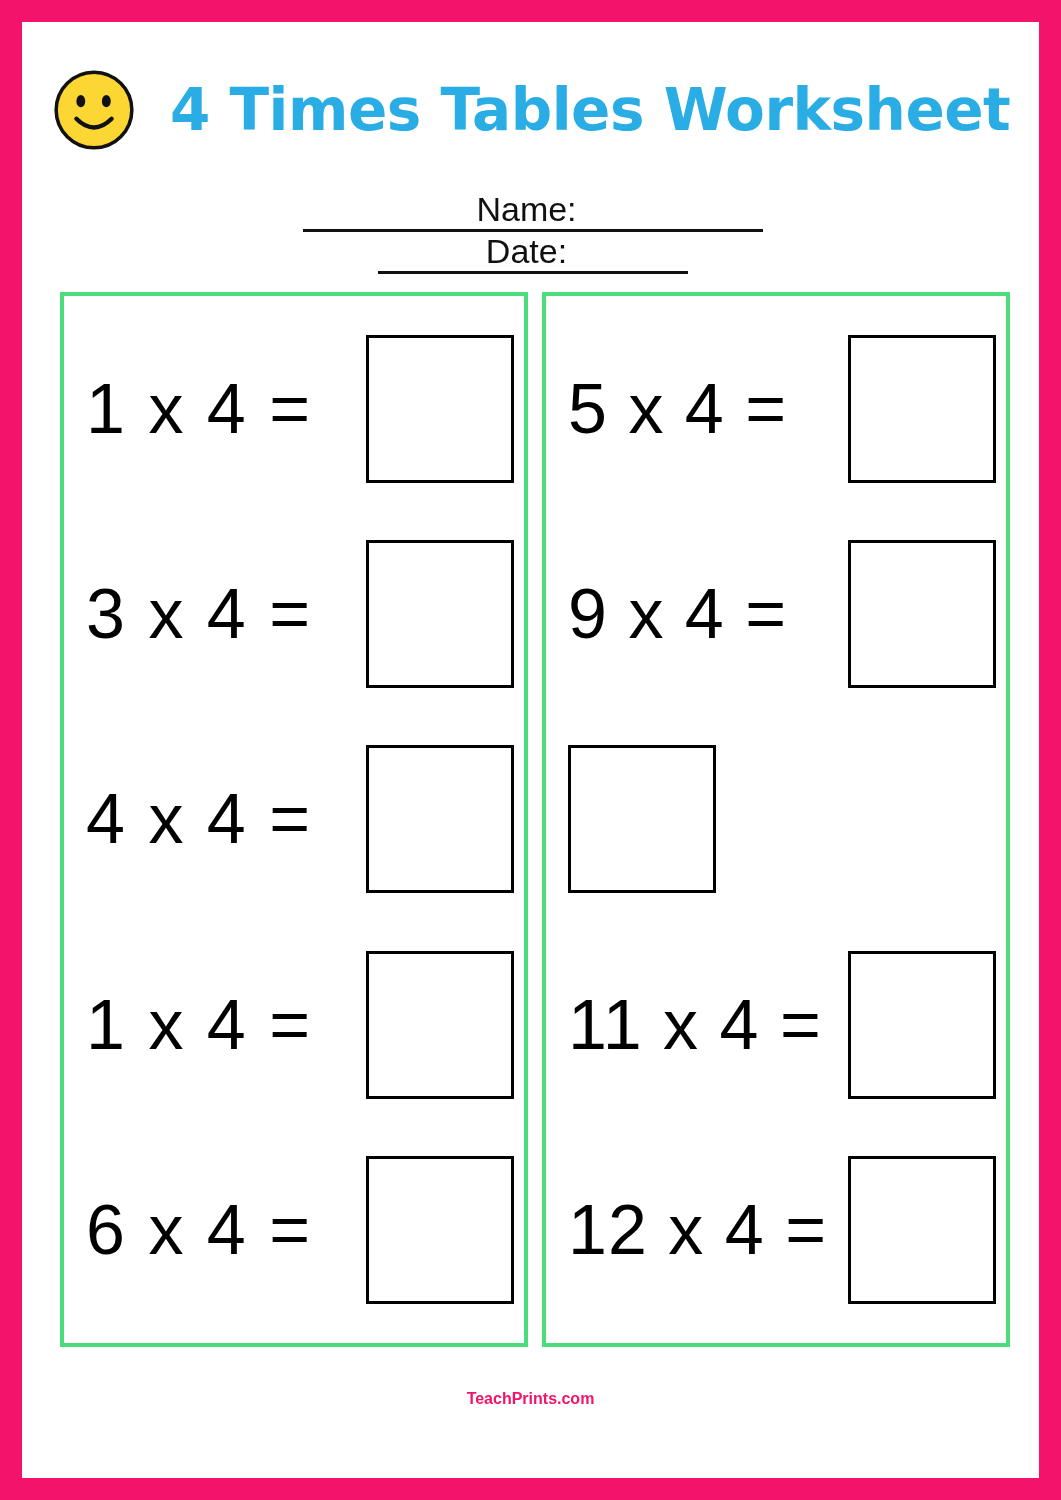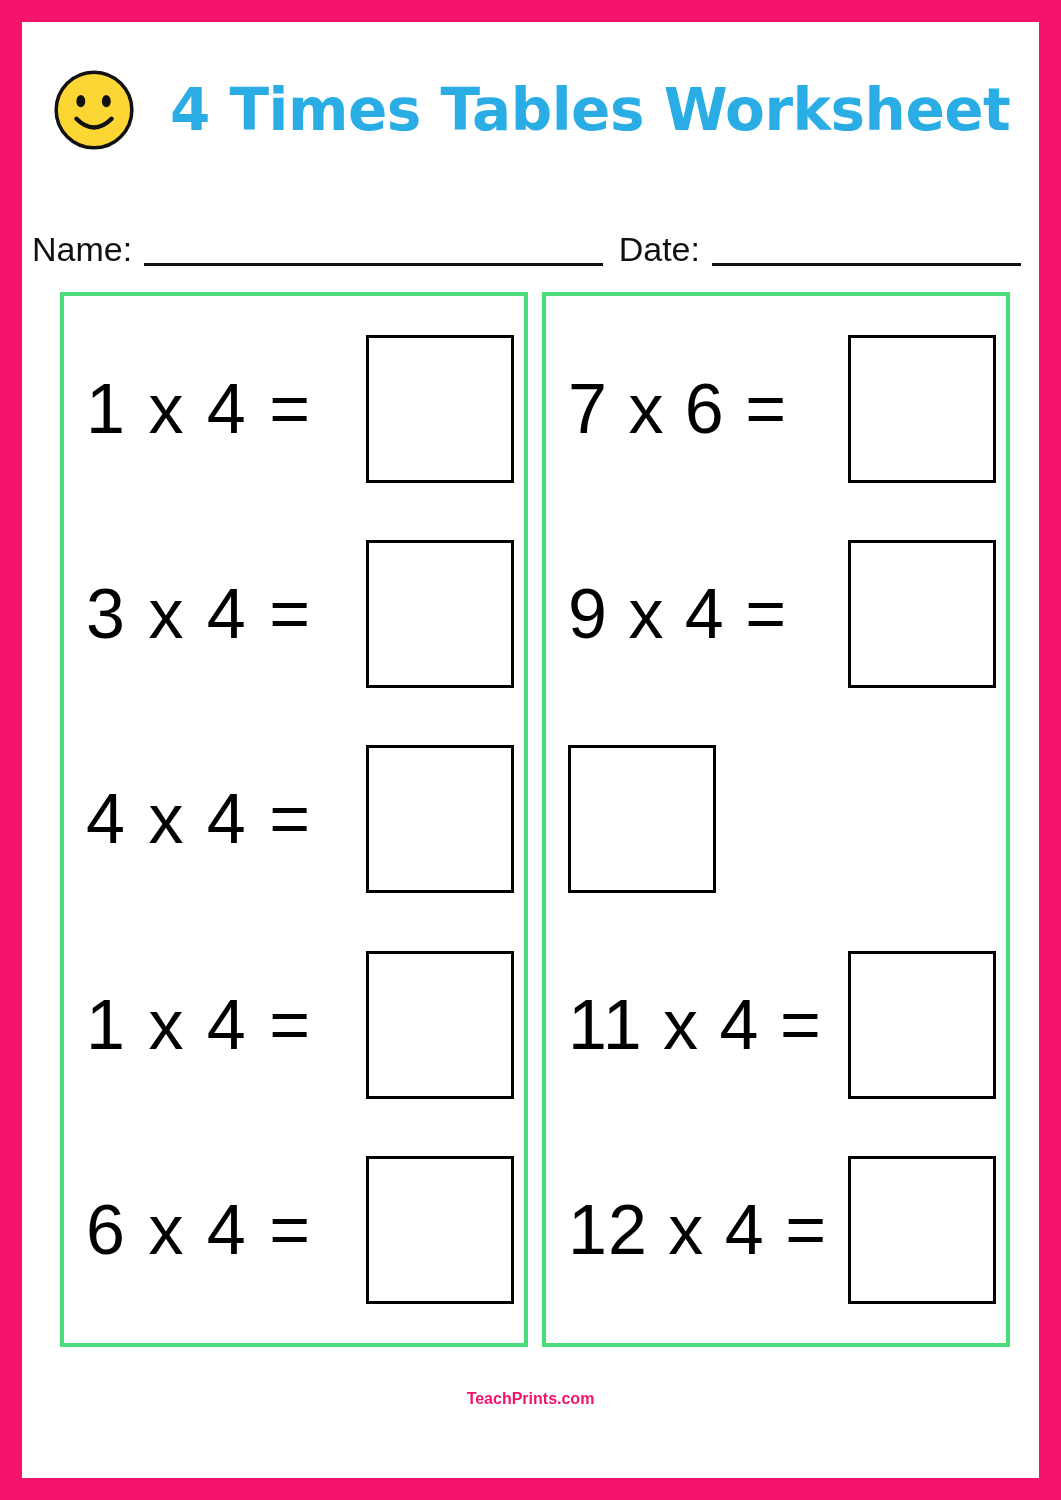--- a/index.html
+++ b/index.html
@@ -61,27 +61,28 @@
     font-weight: bold;
     font-size: 58px;
     letter-spacing: -0.5px;
     color: #29ade4;
     white-space: nowrap;
   }
   
   .namedate {
     position: absolute;
     left: 22px;
-    top: 219px;
+    top: 190px;
     width: 1017px;
     height: 60px;
     box-sizing: border-box;
     padding: 0 18px 0 10px;
     display: flex;
     align-items: center;
+    flex-direction: column;
   }
   .nd-label {
     font-family: "Liberation Sans", sans-serif;
     font-size: 34px;
     color: #111111;
     white-space: nowrap;
   }
   .nd-line {
     border-bottom: 3px solid #111111;
     height: 30px;
@@ -197,21 +198,21 @@
         <span class="answer-box"></span>
       </div>
       <div class="problem">
         <span class="expr">6 x 4 =</span>
         <span class="answer-box"></span>
       </div>
     </div>
 
     <div class="col right">
       <div class="problem">
-        <span class="expr">7 x 6 =</span>
+        <span class="expr">5 x 4 =</span>
         <span class="answer-box"></span>
       </div>
       <div class="problem">
         <span class="expr">9 x 4 =</span>
         <span class="answer-box"></span>
       </div>
       <div class="problem">
         <span class="answer-box"></span>
       </div>
       <div class="problem">

